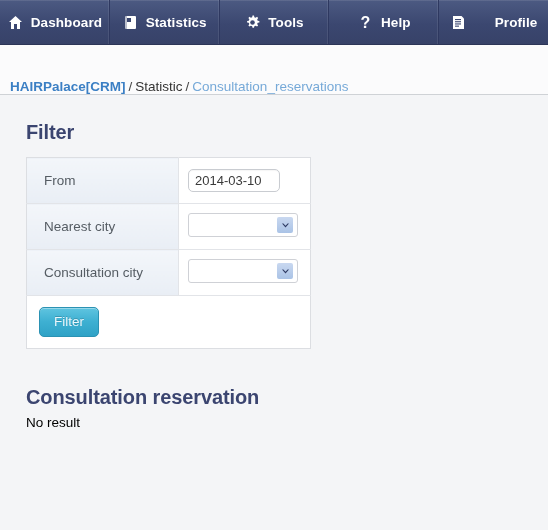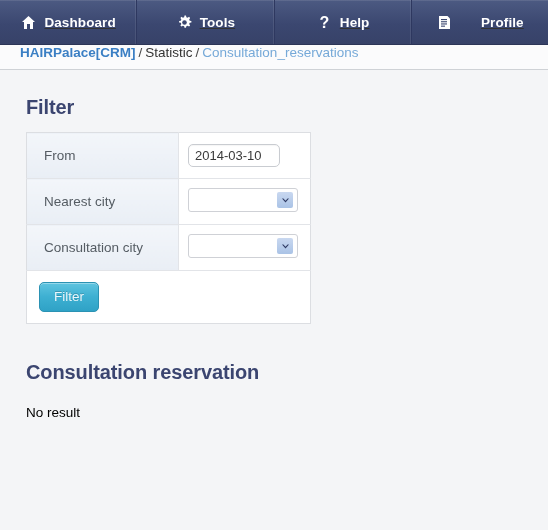--- a/index.html
+++ b/index.html
@@ -16,21 +16,20 @@
     overflow: hidden;
   }
 
   
   .topnav {
     display: flex;
     height: 44px;
     background: linear-gradient(to bottom, #4c5a82 0%, #3b4770 55%, #374268 100%);
     border-bottom: 1px solid #2c3557;
     box-shadow: inset 0 1px 0 rgba(255,255,255,0.10);
-    text-decoration: underline;
   }
   .nav-item {
     flex: 1 1 0;
     display: flex;
     align-items: center;
     justify-content: center;
     gap: 7px;
     color: #ffffff;
     font-size: 13.5px;
     font-weight: bold;
@@ -51,26 +50,26 @@
     align-items: center;
     justify-content: center;
     width: 17px;
     height: 17px;
     flex: 0 0 auto;
   }
   .nav-ico svg { display: block; }
 
   
   .crumbbar {
-    height: 25px;
+    height: 50px;
     background: #fbfbfc;
     border-bottom: 1px solid #cfd2d6;
     display: flex;
-    align-items: flex-start;
-    padding: 0 0 0 20px;
+    align-items: flex-end;
+    padding: 0 0 0 10px;
     box-sizing: border-box;
   }
   .crumbbar .inner {
     font-size: 13.5px;
   }
   .crumb-root {
     color: #3b7fc4;
     font-weight: bold;
     cursor: pointer;
   }
@@ -181,21 +180,21 @@
     font-family: "Liberation Sans", sans-serif;
     font-size: 13.5px;
     font-weight: normal;
     cursor: pointer;
     text-shadow: 0 -1px 0 rgba(0,0,0,0.18);
     box-shadow: inset 0 1px 0 rgba(255,255,255,0.35);
   }
 
   
   h2.results {
-    margin: 37px 0 21px 0;
+    margin: 37px 0 6px 0;
     font-size: 20px;
     font-weight: bold;
     color: #3b4570;
     letter-spacing: -0.1px;
   }
   .noresult {
     font-size: 13.5px;
     color: #000000;
   }
 </style>
@@ -207,20 +206,30 @@
   <div class="nav-item">
     <span class="nav-ico">
       <svg width="17" height="17" viewBox="0 0 17 17">
           <path d="M8.5 2 L15 8 L13 8 L13 15 L4 15 L4 8 L2 8 Z" fill="#ffffff"></path>
           <rect x="7" y="10" width="3" height="5" fill="#3b4770"></rect>
         </svg>
     </span>
     <span>Dashboard</span>
   </div>
 
+  <div class="nav-item">
+    <span class="nav-ico">
+      <svg width="17" height="17" viewBox="0 0 17 17">
+          <rect x="3" y="2" width="11" height="13" rx="1" fill="#ffffff"></rect>
+          <rect x="5" y="4" width="4" height="4" fill="#3b4770"></rect>
+          <rect x="3" y="2" width="2" height="13" fill="#3b4770" opacity="0.35"></rect>
+        </svg>
+    </span>
+    <span>Statistics</span>
+  </div>
 
   <div class="nav-item">
     <span class="nav-ico">
       <svg width="17" height="17" viewBox="0 0 17 17">
         <path fill="#ffffff" d="M8.5 1.6 l1.5 0 0.35 1.7 1.25 0.52 1.45-0.95 1.06 1.06-0.95 1.45 0.52 1.25 1.7 0.35 0 1.5-1.7 0.35-0.52 1.25 0.95 1.45-1.06 1.06-1.45-0.95-1.25 0.52-0.35 1.7-1.5 0-0.35-1.7-1.25-0.52-1.45 0.95-1.06-1.06 0.95-1.45-0.52-1.25-1.7-0.35 0-1.5 1.7-0.35 0.52-1.25-0.95-1.45 1.06-1.06 1.45 0.95 1.25-0.52z"></path>
         <circle cx="8.5" cy="8.5" r="2.3" fill="#3b4770"></circle>
       </svg>
     </span>
     <span>Tools</span>
   </div>

